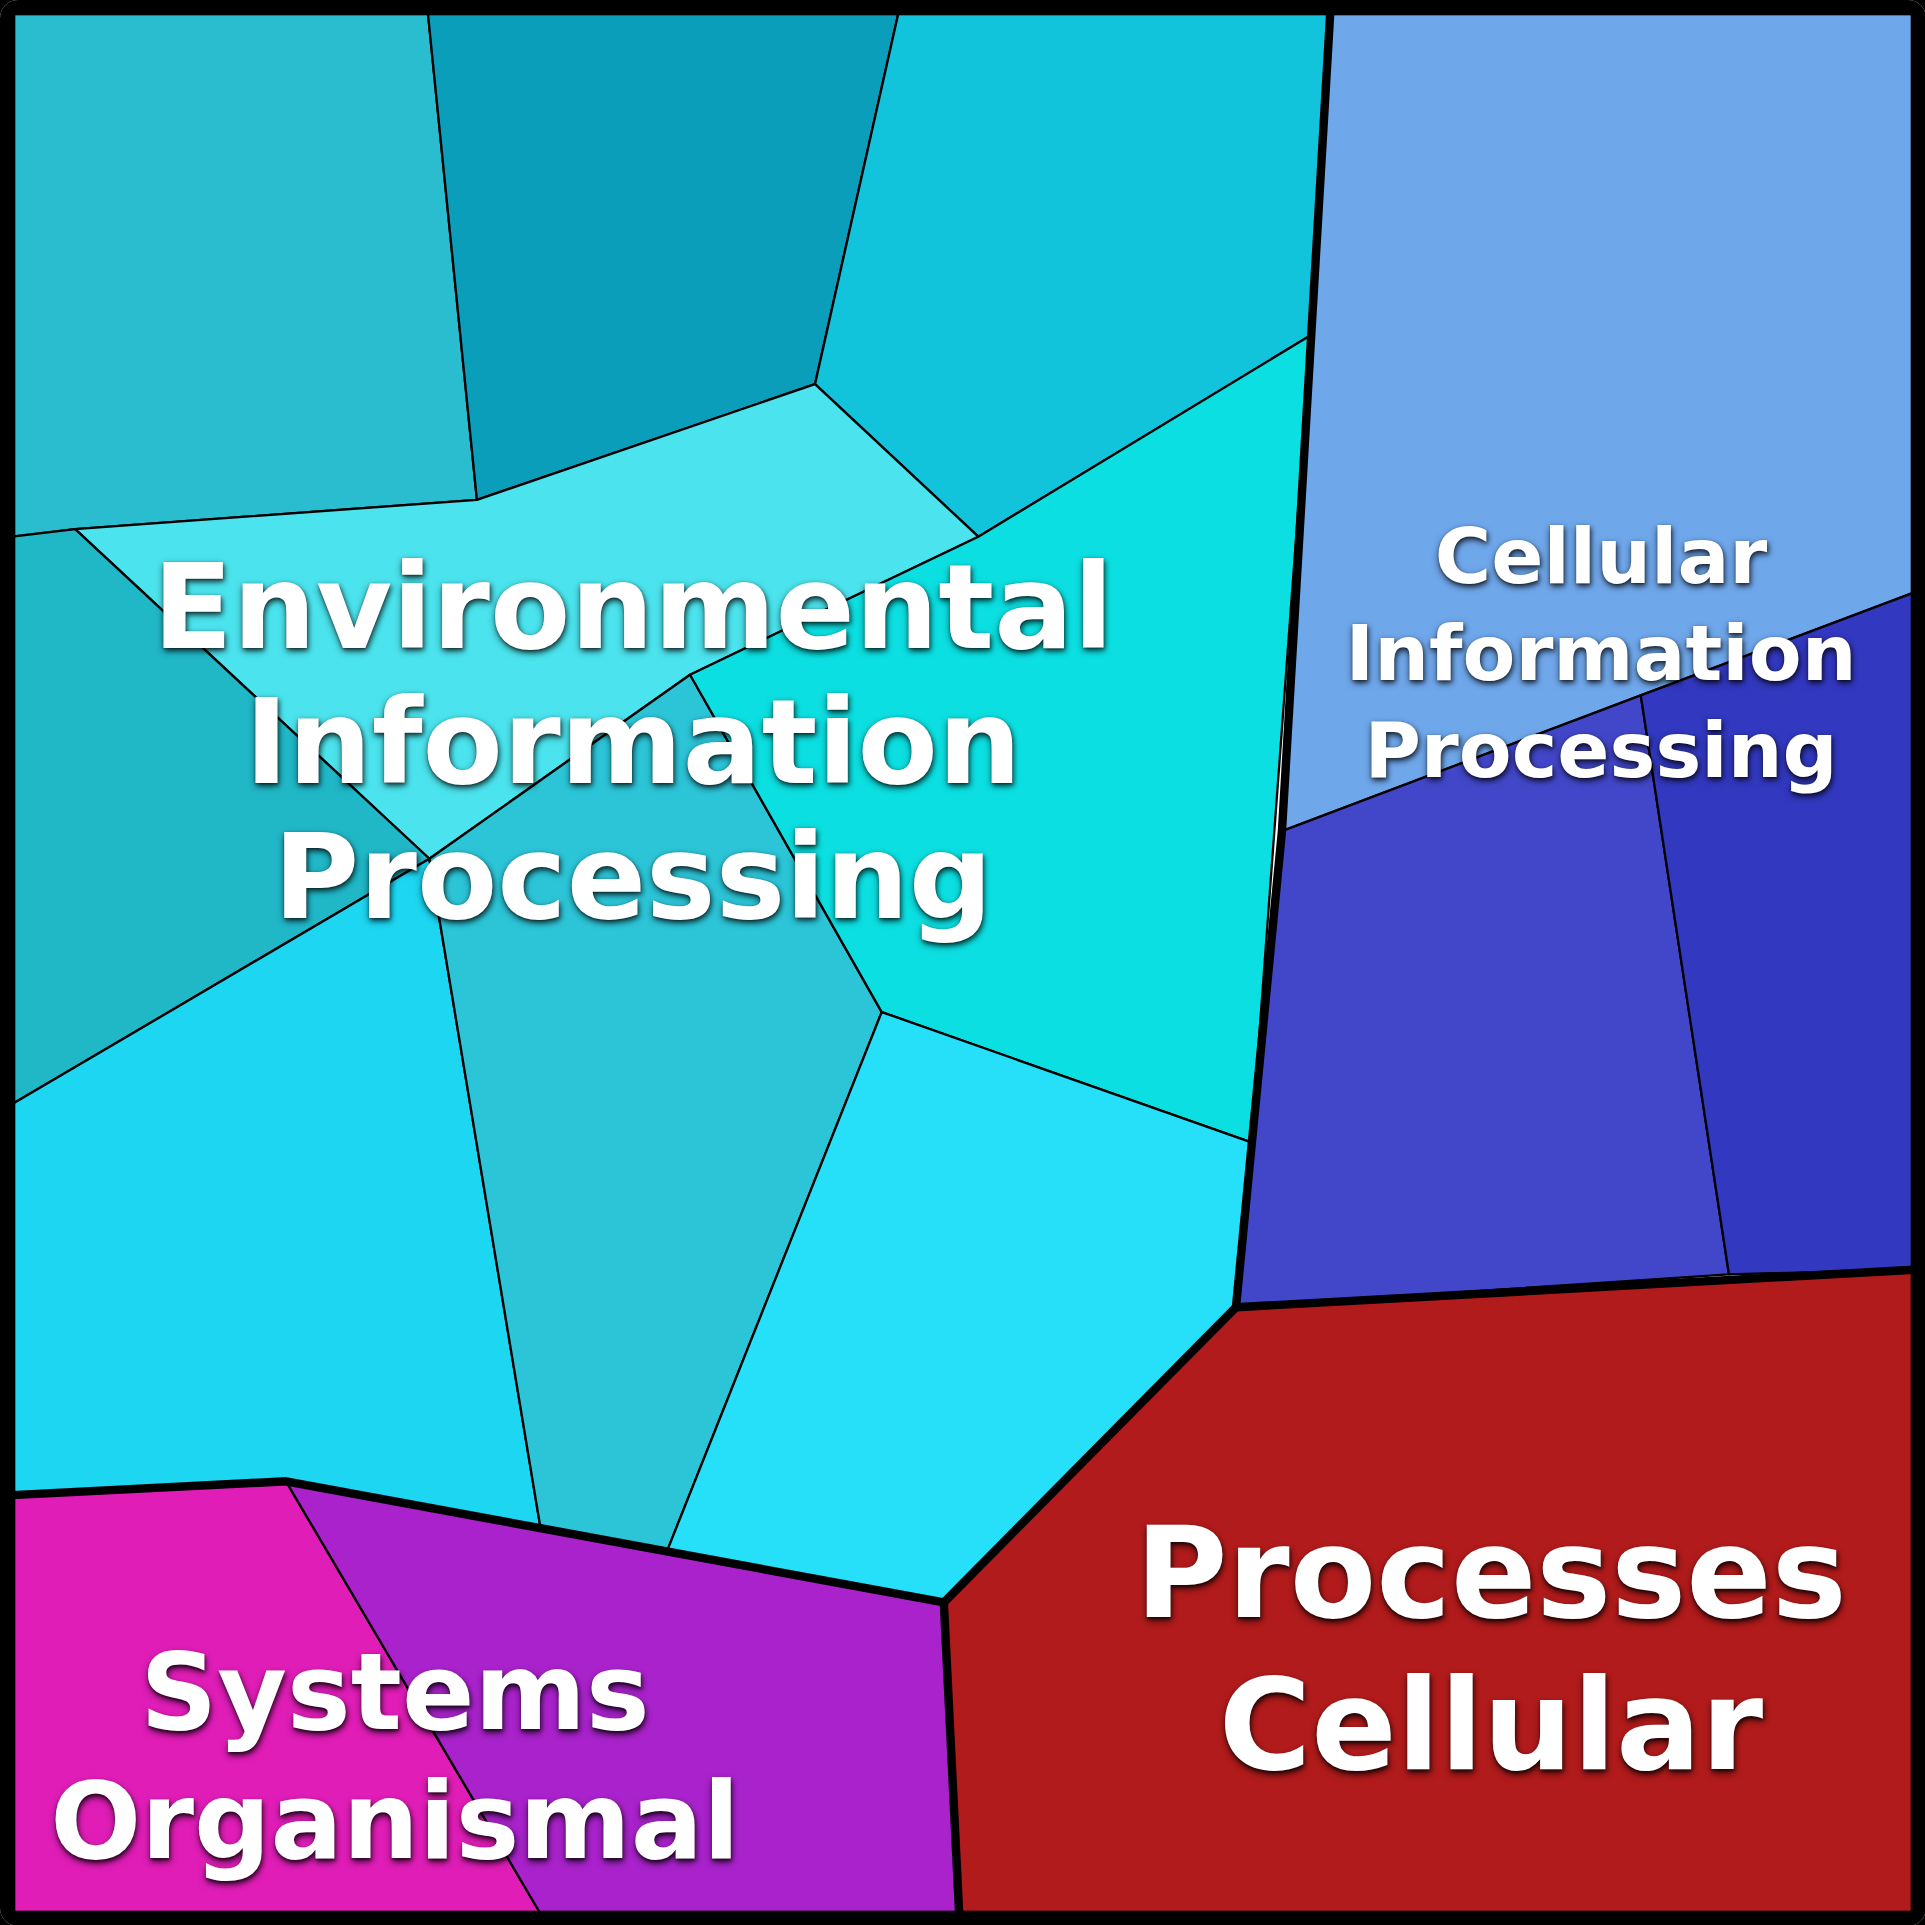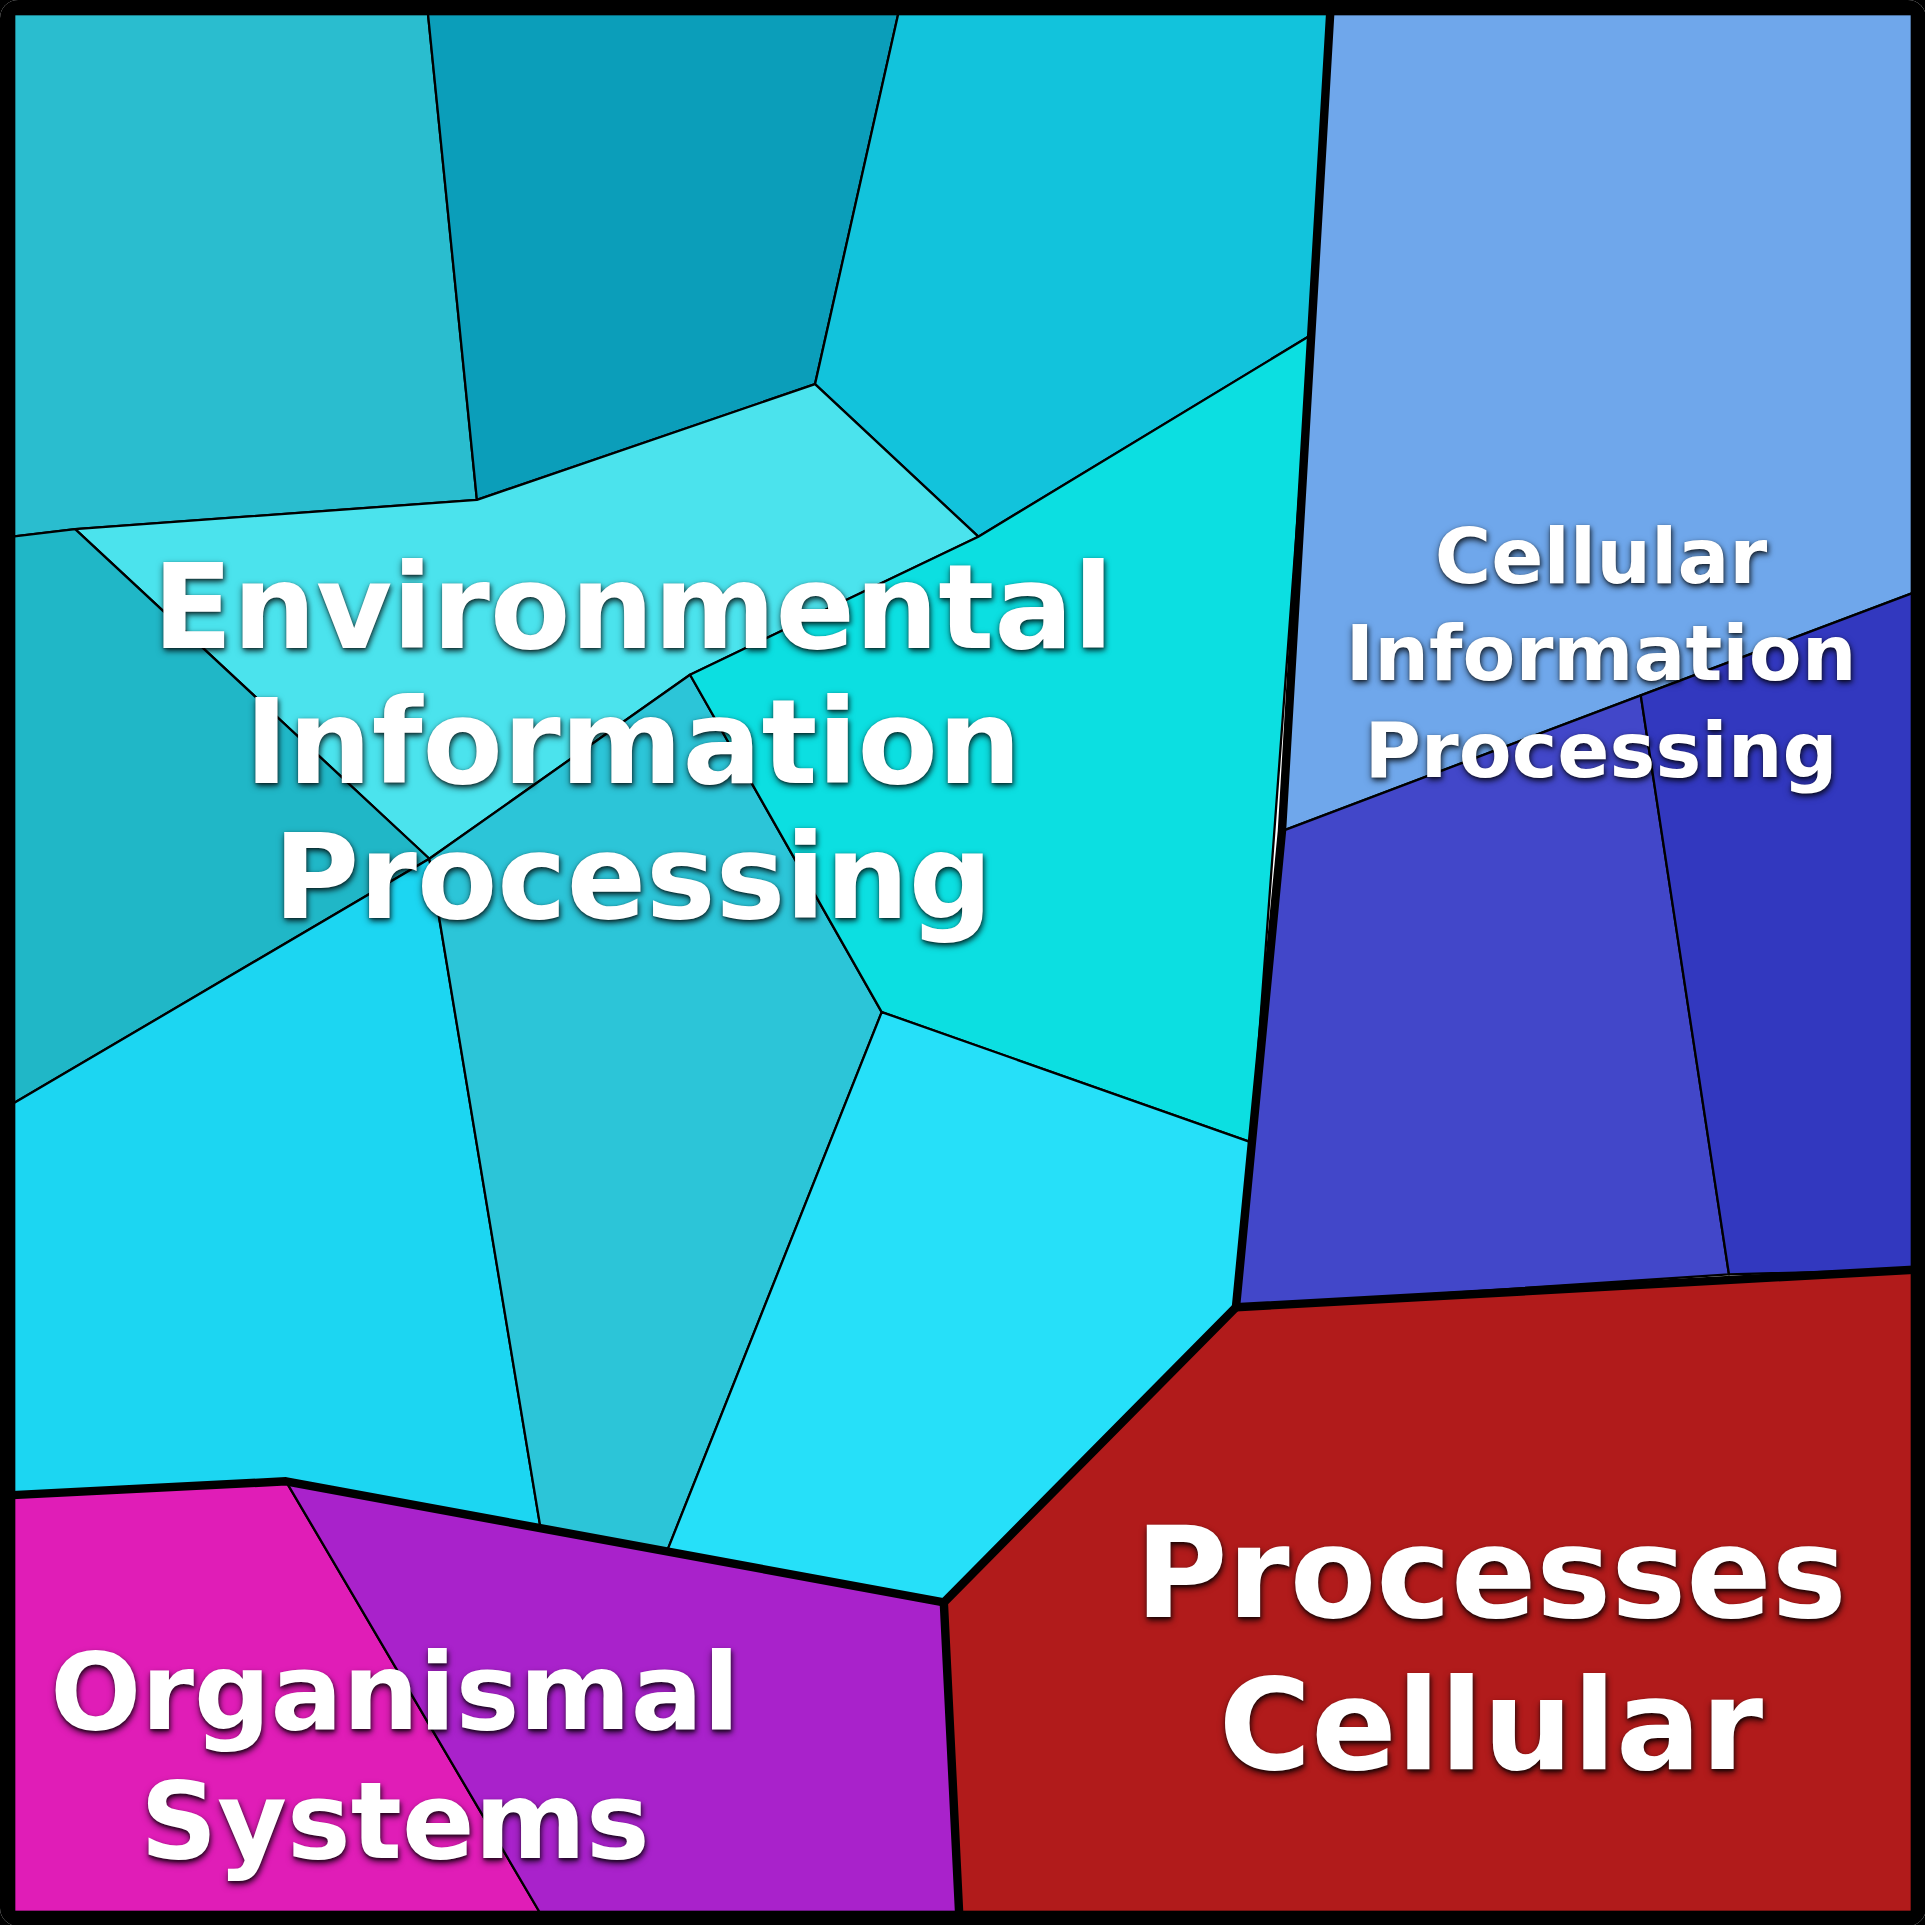--- a/index.html
+++ b/index.html
@@ -49,17 +49,17 @@
   <div class="region-label label-gip">
     <div>Cellular</div>
     <div>Information</div>
     <div>Processing</div>
   </div>
   <div class="region-label label-cp">
     <div>Processes</div>
     <div>Cellular</div>
   </div>
   <div class="region-label label-os">
+    <div>Systems</div>
     <div>Organismal</div>
-    <div>Systems</div>
   </div>
 </div>
 
 
 </body></html>

